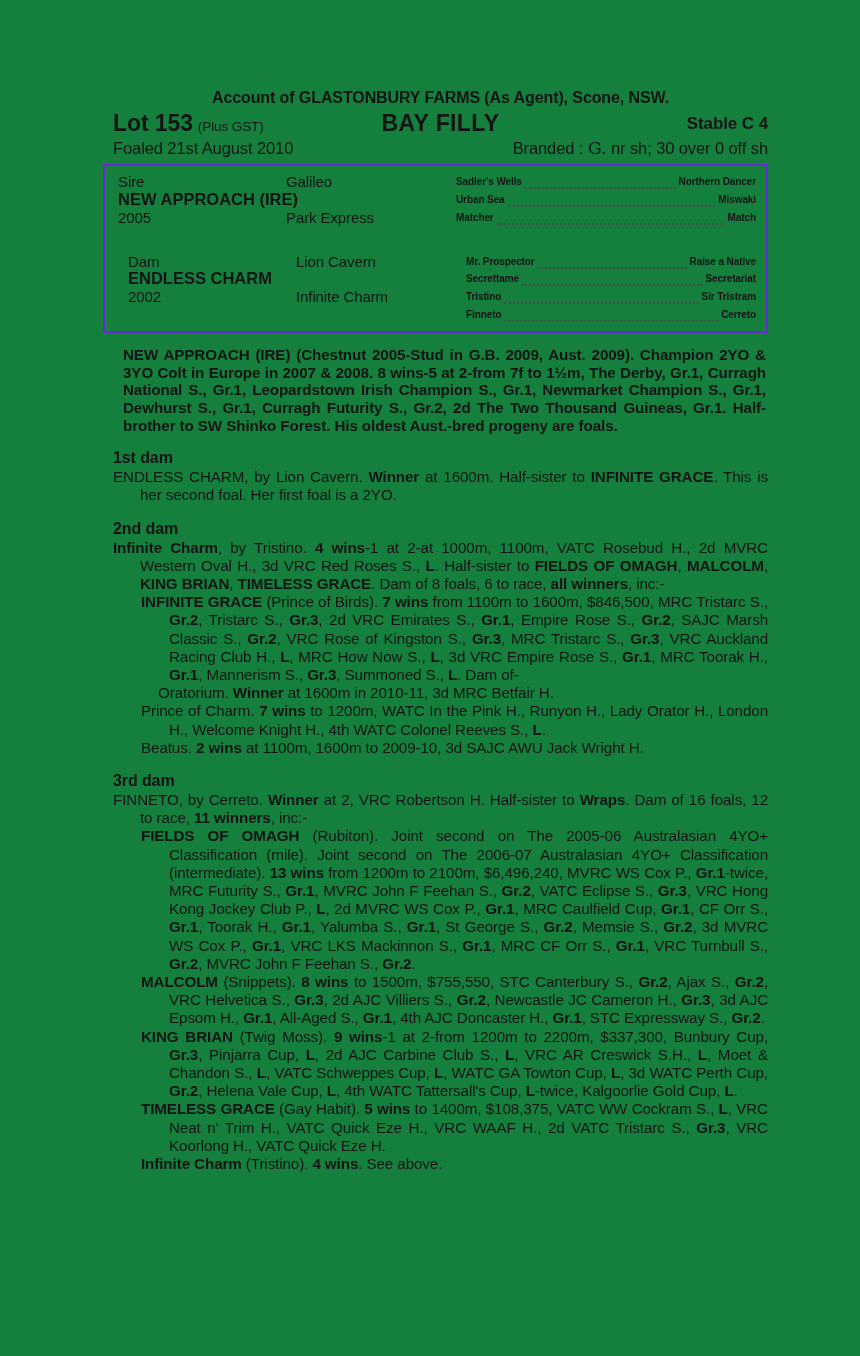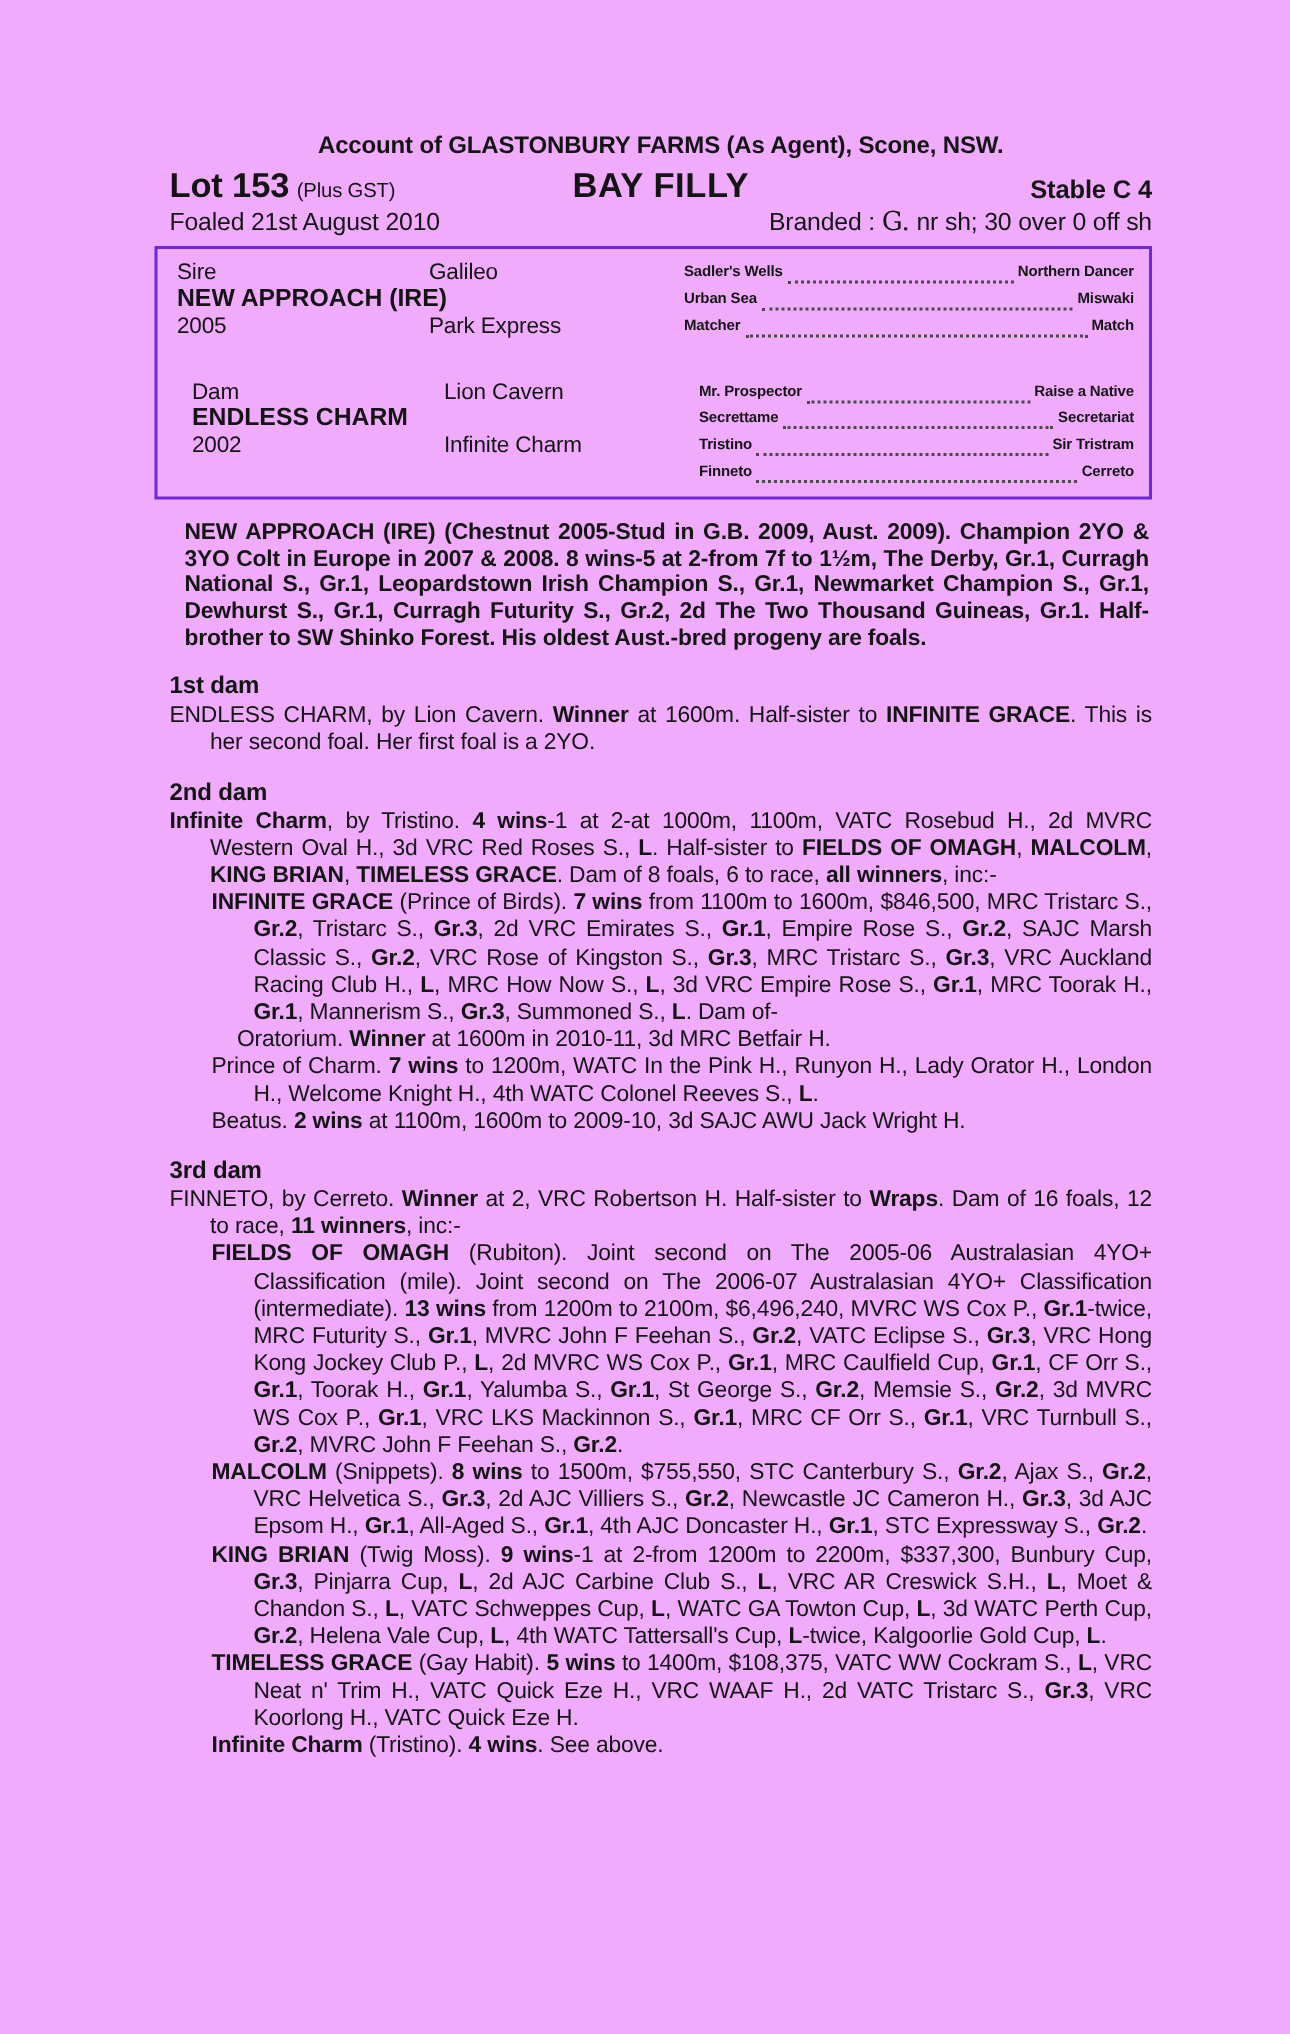--- a/index.html
+++ b/index.html
@@ -1,26 +1,26 @@
 <!DOCTYPE html>
 <html><head>
 <meta charset="utf-8">
 <style>
   html,body { margin:0; padding:0; background:#ffffff; }
   .page {
     position:relative; width:860px; height:1356px; overflow:hidden;
-    background:#f0abfc; color:#141414;
+    background:#15803d; color:#141414;
     font-family:"Liberation Sans","DejaVu Sans",sans-serif;
     letter-spacing:-0.1px;
   }
   .content { position:absolute; left:113px; top:88px; width:655px; }
 
   .account { text-align:center; font-weight:bold; font-size:16px; line-height:19px; }
 
-  .lotline { display:flex; align-items:flex-end; margin-top:3px; }
+  .lotline { display:flex; align-items:center; margin-top:3px; }
   .lot-left  { flex:1; display:flex; align-items:baseline; }
   .lot-num   { font-size:23px; font-weight:bold; }
   .plus-gst  { font-size:13.5px; margin-left:5px; }
   .lot-title { font-size:23px; font-weight:bold; letter-spacing:0.4px; }
   .lot-right { flex:1; text-align:right; font-size:17px; font-weight:bold; }
 
   .subline { display:flex; justify-content:space-between; align-items:baseline;
              font-size:16.5px; line-height:20px; margin-top:1px; }
   .brand-g { font-family:"DejaVu Serif",serif; font-size:17.5px; }
 

